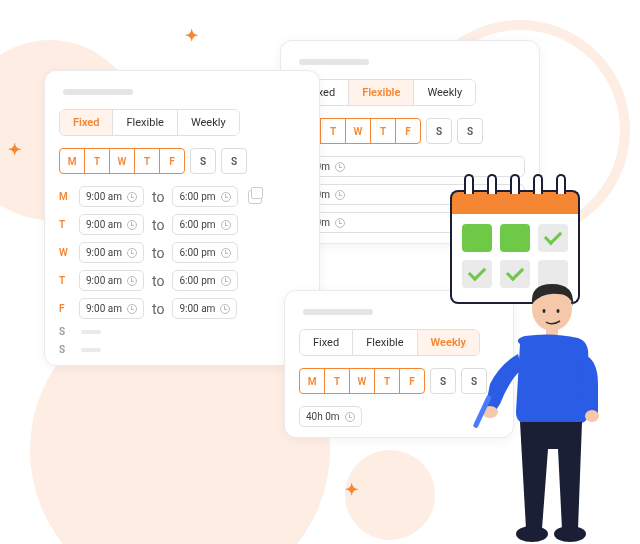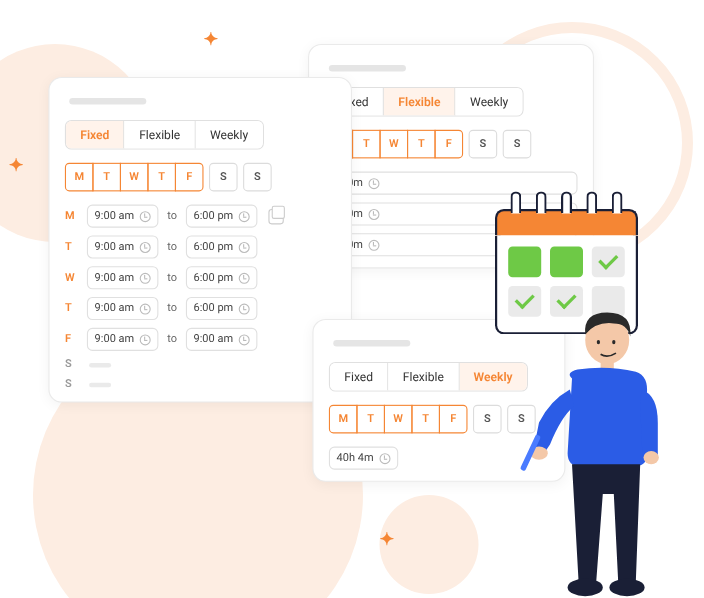--- a/index.html
+++ b/index.html
@@ -25,21 +25,21 @@
 .day.workday-end{border-radius:0 4px 4px 0}
 .day.weekend{border:1px solid #DCDCDC;color:#555;margin-left:6px;border-radius:4px}
 .rows{display:flex;flex-direction:column;gap:7px}
 .row{display:flex;align-items:center;gap:8px}
 .row-day{width:12px;font-size:10px;color:#F58634;font-weight:600}
 .row-day.off{color:#999}
 .time-input{border:1px solid #E0E0E0;border-radius:5px;padding:4px 6px;font-size:10px;color:#444;display:flex;align-items:center;gap:5px;background:#fff;min-width:62px}
 .clock{width:10px;height:10px;border:1.2px solid #BBB;border-radius:50%;position:relative;flex-shrink:0}
 .clock::before{content:"";position:absolute;width:1px;height:3px;background:#BBB;left:3px;top:1px}
 .clock::after{content:"";position:absolute;width:3px;height:1px;background:#BBB;left:3px;top:4px}
-.to{font-size:10px;color:#666}
+.to{font-size:14px;color:#666}
 .copy{width:14px;height:14px;border:1px solid #CCC;border-radius:3px;margin-left:2px;position:relative}
 .copy::before{content:"";position:absolute;width:10px;height:10px;border:1px solid #CCC;border-radius:2px;left:2px;top:-4px;background:#fff}
 .dash{width:20px;height:4px;background:#EAEAEA;border-radius:2px;margin-left:2px}
 .card-fixed{left:44px;top:70px;width:276px;z-index:3}
 .card-flexible{left:280px;top:40px;width:260px;z-index:1}
 .card-weekly{left:284px;top:290px;width:230px;z-index:4}
 .flex-rows{display:flex;flex-direction:column;gap:7px;margin-top:4px}
 .notepad{position:absolute;right:60px;top:170px;width:130px;z-index:5}
 .notepad-spiral{display:flex;justify-content:space-around;padding:0 8px;height:22px}
 .spiral{width:10px;height:20px;border:2.5px solid #1A1F36;border-bottom:none;border-radius:6px 6px 0 0;background:#fff;position:relative;top:4px}
@@ -194,21 +194,21 @@
   <div class="days">
     <div class="day">M</div>
     <div class="day">T</div>
     <div class="day">W</div>
     <div class="day">T</div>
     <div class="day workday-end">F</div>
     <div class="day weekend">S</div>
     <div class="day weekend">S</div>
   </div>
   <div class="time-input" style="width:fit-content">
-      <span>40h 4m</span>
+      <span>40h 0m</span>
       <span class="clock"></span>
     </div>
 </div>
 
 <div class="notepad">
   <div class="notepad-spiral">
     <div class="spiral"></div>
       <div class="spiral"></div>
       <div class="spiral"></div>
       <div class="spiral"></div>

